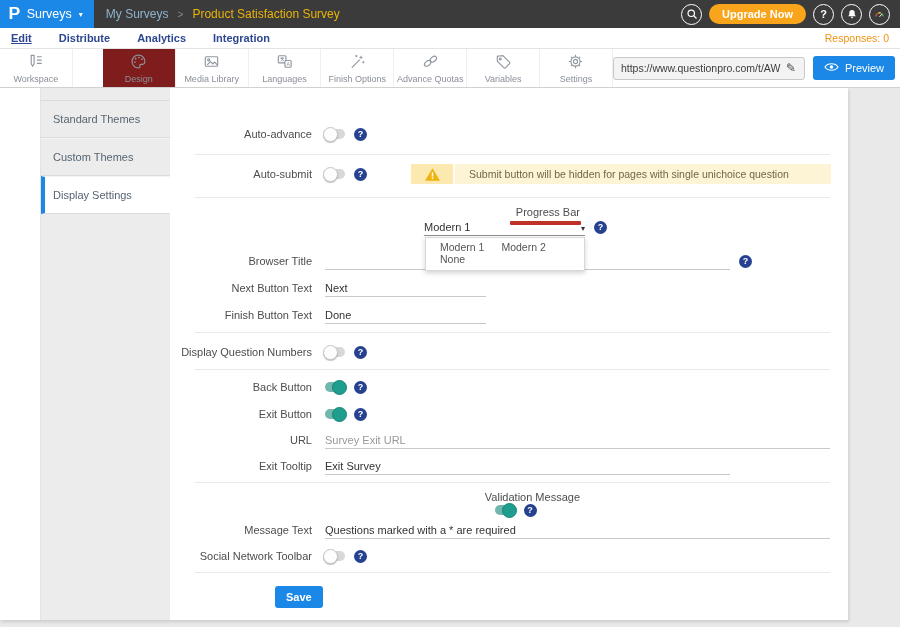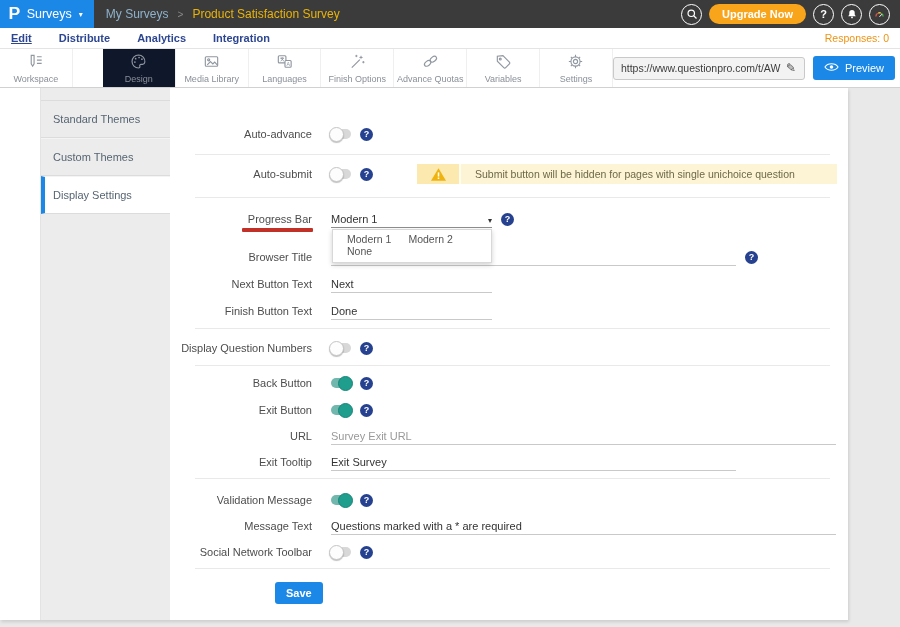--- a/index.html
+++ b/index.html
@@ -36,21 +36,21 @@
   .nav-item.active { text-decoration:underline; }
   .responses { margin-left:auto; color:#ef9313; font-size:10.5px; font-weight:normal; }
 
   
   .toolbar { height:40px; background:#fff; border-top:1px solid #e4e4e4;
              border-bottom:1px solid #d2d2d2; display:flex; align-items:stretch; }
   .tool { width:78px; display:flex; flex-direction:column; align-items:center;
           justify-content:center; gap:1px; border-right:1px solid #efefef;
           font-size:9px; color:#8a8f98; cursor:pointer; }
   .tool svg { stroke:#9097a0; fill:none; stroke-width:1.2; }
-  .tool.active { background:#0f172a;margin-left:30px; }
+  .tool.active { background:#7f1d1d;margin-left:30px; }
   .toolbar-right { margin-left:auto; display:flex; align-items:center; gap:8px; padding-right:5px; }
   .url-box { background:#f3f3f3; border:1px solid #c9c9c9; border-radius:3px; height:23px;
              display:flex; align-items:center; gap:5px; padding:0 7px; width:192px; }
   .url-box input { border:none; background:transparent; font-size:10.5px; color:#3d3d3d;
                    width:160px; font-family:inherit; outline:none; }
   .edit-glyph { font-size:12px; color:#444; cursor:pointer; }
   .preview-btn { background:#1b87e6; color:#fff; font-size:11px; height:24px; border:none;
                  display:flex; align-items:center; gap:6px; padding:0 11px; border-radius:3px; cursor:pointer; }
 
   
@@ -58,21 +58,21 @@
              box-shadow:1px 2px 3px rgba(0,0,0,0.12); }
   .left-gutter { width:40px; flex-shrink:0; }
   .sidebar { width:130px; flex-shrink:0; background:#ececec; border-left:1px solid #e3e3e3;
              padding-top:12px; }
   .side-item { padding:12px 12px; font-size:11px; color:#566573; border-bottom:1px solid #dcdcdc;
                cursor:pointer; border-top:1px solid #f4f4f4; }
   .side-item:first-child { border-top:1px solid #dcdcdc; }
   .side-item.active { background:#fff; border-left:4px solid #1b87e6; padding-left:8px; }
 
   .main { flex:1; font-size:11px; position:relative; }
-  .row { display:flex; align-items:center; min-height:26px;gap:6px; }
+  .row { display:flex; align-items:center; min-height:26px; }
   .lbl { width:142px; text-align:right; color:#4d4d4d; flex-shrink:0; position:relative; }
   .ctl { margin-left:13px; display:flex; align-items:center; flex:1; }
   .divider { border-bottom:1px solid #e9e9e9; margin:0 18px 0 25px; }
 
   
   .toggle { width:20px; height:10px; border-radius:5px; background:#d8d8d8; position:relative;
             cursor:pointer; flex-shrink:0; }
   .toggle::after { content:""; position:absolute; width:13px; height:13px; border-radius:50%;
                    background:#fdfdfd; border:1px solid #c6c6c6; top:-2.5px; left:-2px;
                    box-shadow:0 1px 1px rgba(0,0,0,0.25); }
@@ -108,21 +108,21 @@
               padding:3px 0 5px; }
   .dd-item { padding:5px 0 5px 14px; font-size:10.5px; color:#555; cursor:pointer; }
 
   .red-annotation { position:absolute; right:-1px; bottom:-7px; width:71px; height:4px;
                     background:#c23127; border-radius:1px; }
 
   .save-btn { background:#1b87e6; color:#fff; font-size:11px; font-weight:bold; border:none;
               border-radius:3px; padding:5px 11px; margin-left:105px; cursor:pointer; }
 
   
-  .mt33{margin-top:33px;} .mt12{margin-top:12px;} .mt10{margin-top:10px;} .mt8{margin-top:8px;}
+  .mt33{margin-top:33px;} .mt12{margin-top:12px;} .mt10{margin-top:10px;} .mt8{margin-top:8px;flex-direction:column;}
   .mt7{margin-top:7px;} .mt6{margin-top:6px;} .mt4{margin-top:4px;} .mt3{margin-top:3px;}
   .mt1{margin-top:1px;} .mt11{margin-top:11px;}
 </style>
 </head>
 <body>
 
 <div class="topbar">
   <div class="brand">
     <span class="logo">P</span>
     <span class="brand-label">Surveys</span>

